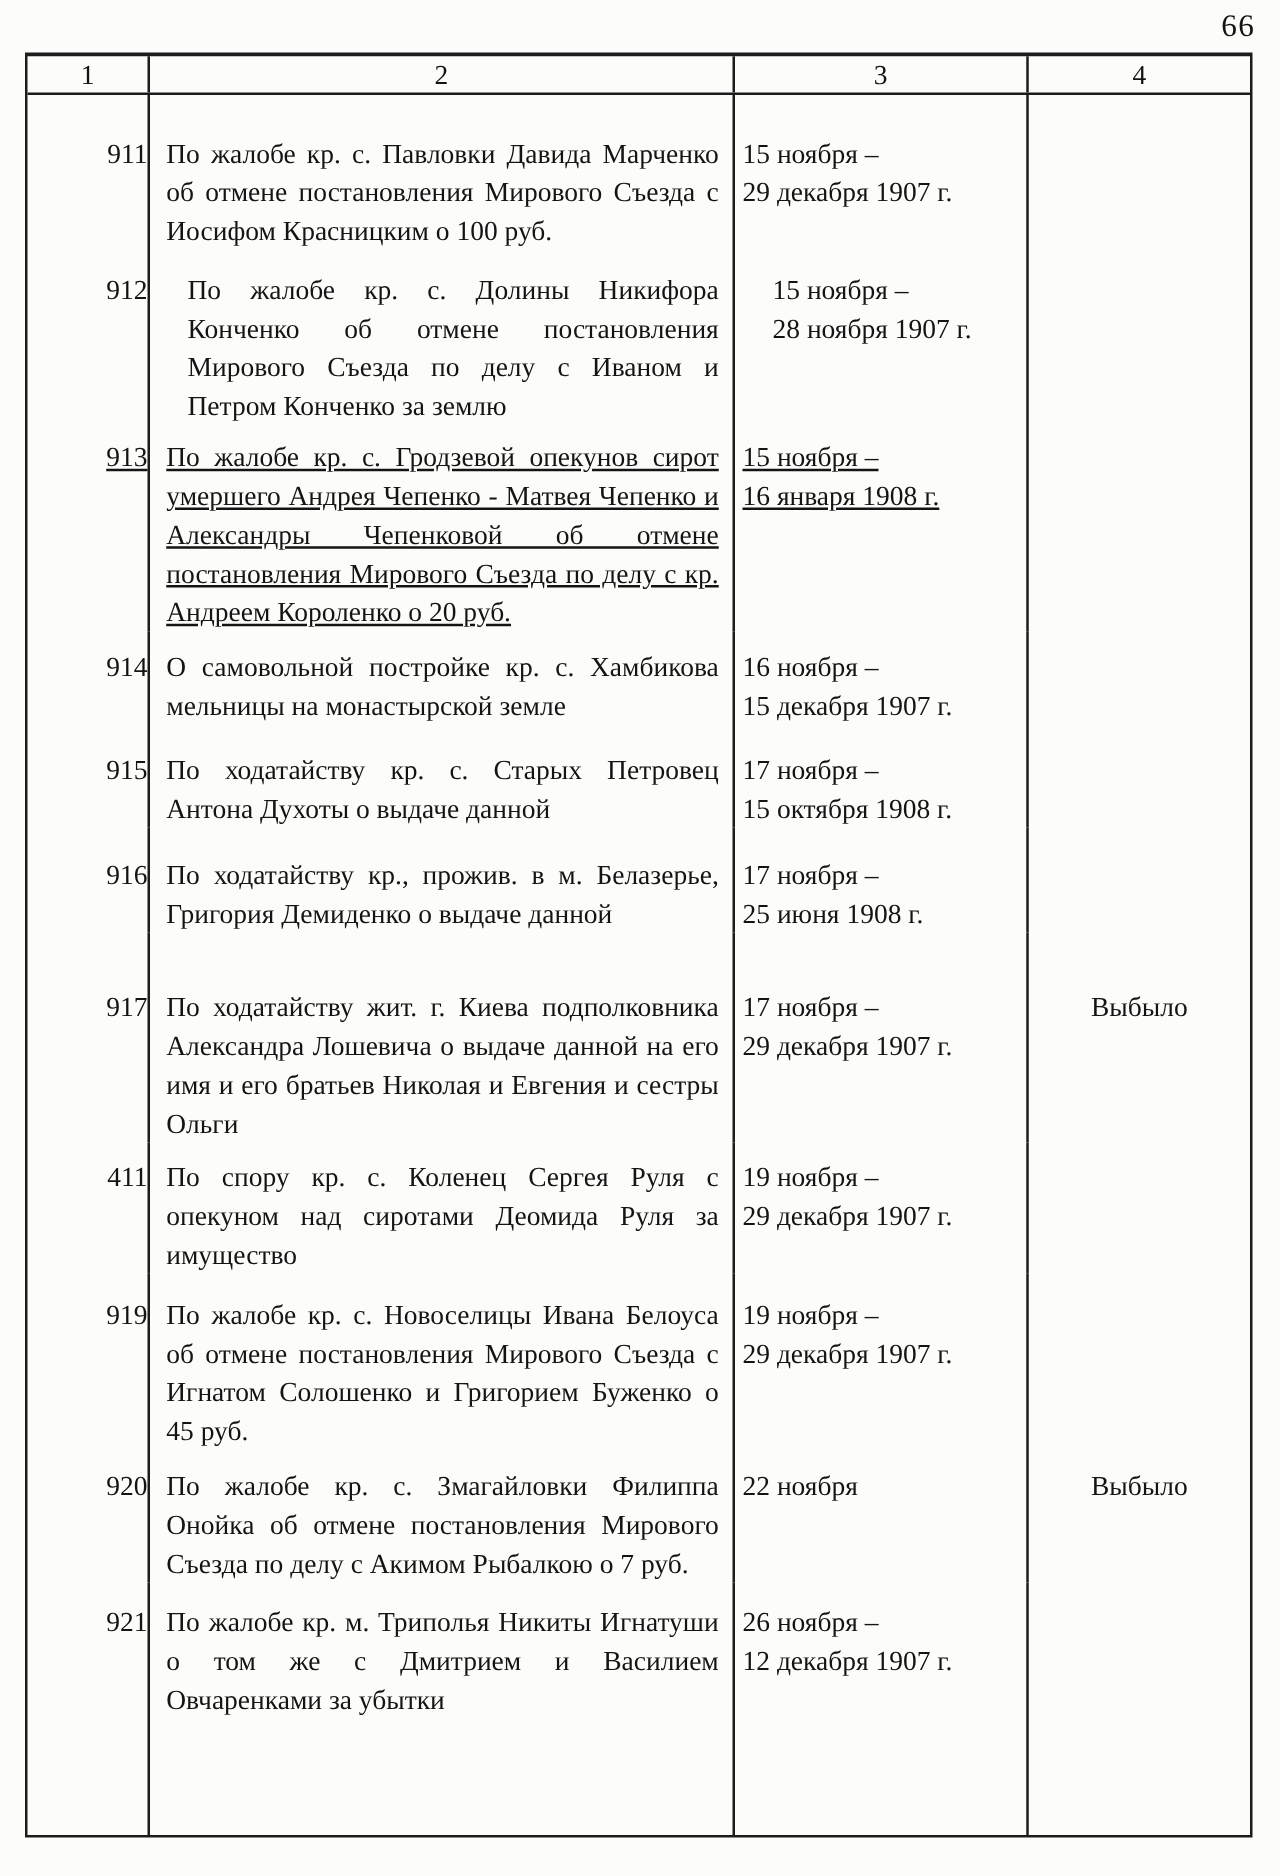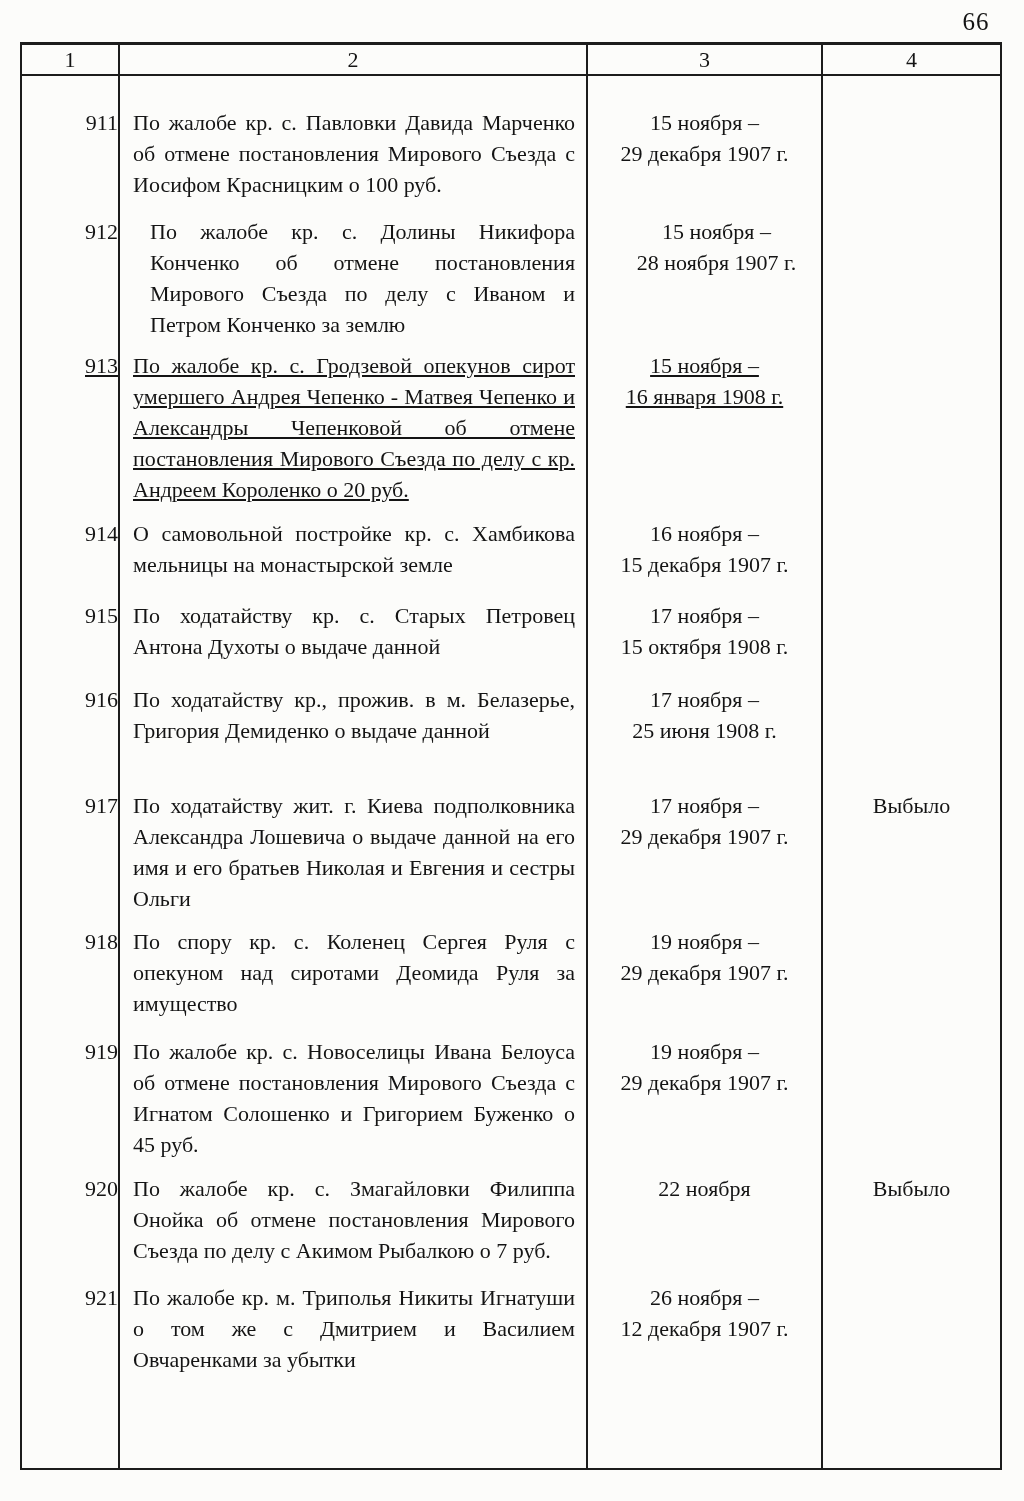--- a/index.html
+++ b/index.html
@@ -14,21 +14,21 @@
     position:relative;
     font-family:"Liberation Serif","DejaVu Serif",serif;
     color:var(--ink);
     background:var(--paper);
     overflow:hidden;
   }
   .page-number{
     position:absolute;
     top:8px; left:948px; width:56px;
     font-size:25px; letter-spacing:1px;
-    text-align:center;
+    text-align:right;
   }
   .register-table{
     position:absolute;
     left:20px; top:42px;
     width:982px; height:1428px;
     border:2px solid var(--line);
     border-top-width:3px;
     display:flex; flex-direction:column;
     background:var(--paper);
   }
@@ -58,21 +58,21 @@
     border-right:2px solid var(--line);
     font-size:22px;
     line-height:31px;
   }
   .cell:last-child{ border-right:none; }
   .cell-num{ text-align:right; }
   .cell-desc{
     text-align:justify;
     padding-left:13px; padding-right:11px;
   }
-  .cell-dates{ text-align:center; padding-left:6px; padding-right:6px; }
+  .cell-dates{ text-align:left; padding-left:6px; padding-right:6px; }
   .cell-status{ text-align:center; }
   
   .entry-row:nth-child(1)  .cell{ padding-top:31px; }
   .entry-row:nth-child(2)  .cell{ padding-top:16px;padding-left:30px; }
   .entry-row:nth-child(3)  .cell{ padding-top:10px;text-decoration:underline; }
   .entry-row:nth-child(4)  .cell{ padding-top:13px; }
   .entry-row:nth-child(5)  .cell{ padding-top:20px; }
   .entry-row:nth-child(6)  .cell{ padding-top:22px; }
   .entry-row:nth-child(7)  .cell{ padding-top:44px; }
   .entry-row:nth-child(8)  .cell{ padding-top:12px; }
@@ -157,21 +157,21 @@
     <div class="cell cell-num">917</div>
     <div class="cell cell-desc">По ходатайству жит. г. Киева под­полковника Александра Лошевича о выдаче данной на его имя и его братьев Николая и Евгения и сестры Ольги</div>
     <div class="cell cell-dates">
           <div>17 ноября –</div>
           <div>29 декабря 1907 г.</div>
         </div>
     <div class="cell cell-status">Выбыло</div>
   </div>
 
   <div class="entry-row">
-    <div class="cell cell-num">918</div>
+    <div class="cell cell-num">411</div>
     <div class="cell cell-desc">По спору кр. с. Коленец Сергея Руля с опекуном над сиротами Деомида Руля за имущество</div>
     <div class="cell cell-dates">
           <div>19 ноября –</div>
           <div>29 декабря 1907 г.</div>
         </div>
     <div class="cell cell-status"></div>
   </div>
 
   <div class="entry-row">
     <div class="cell cell-num">919</div>

